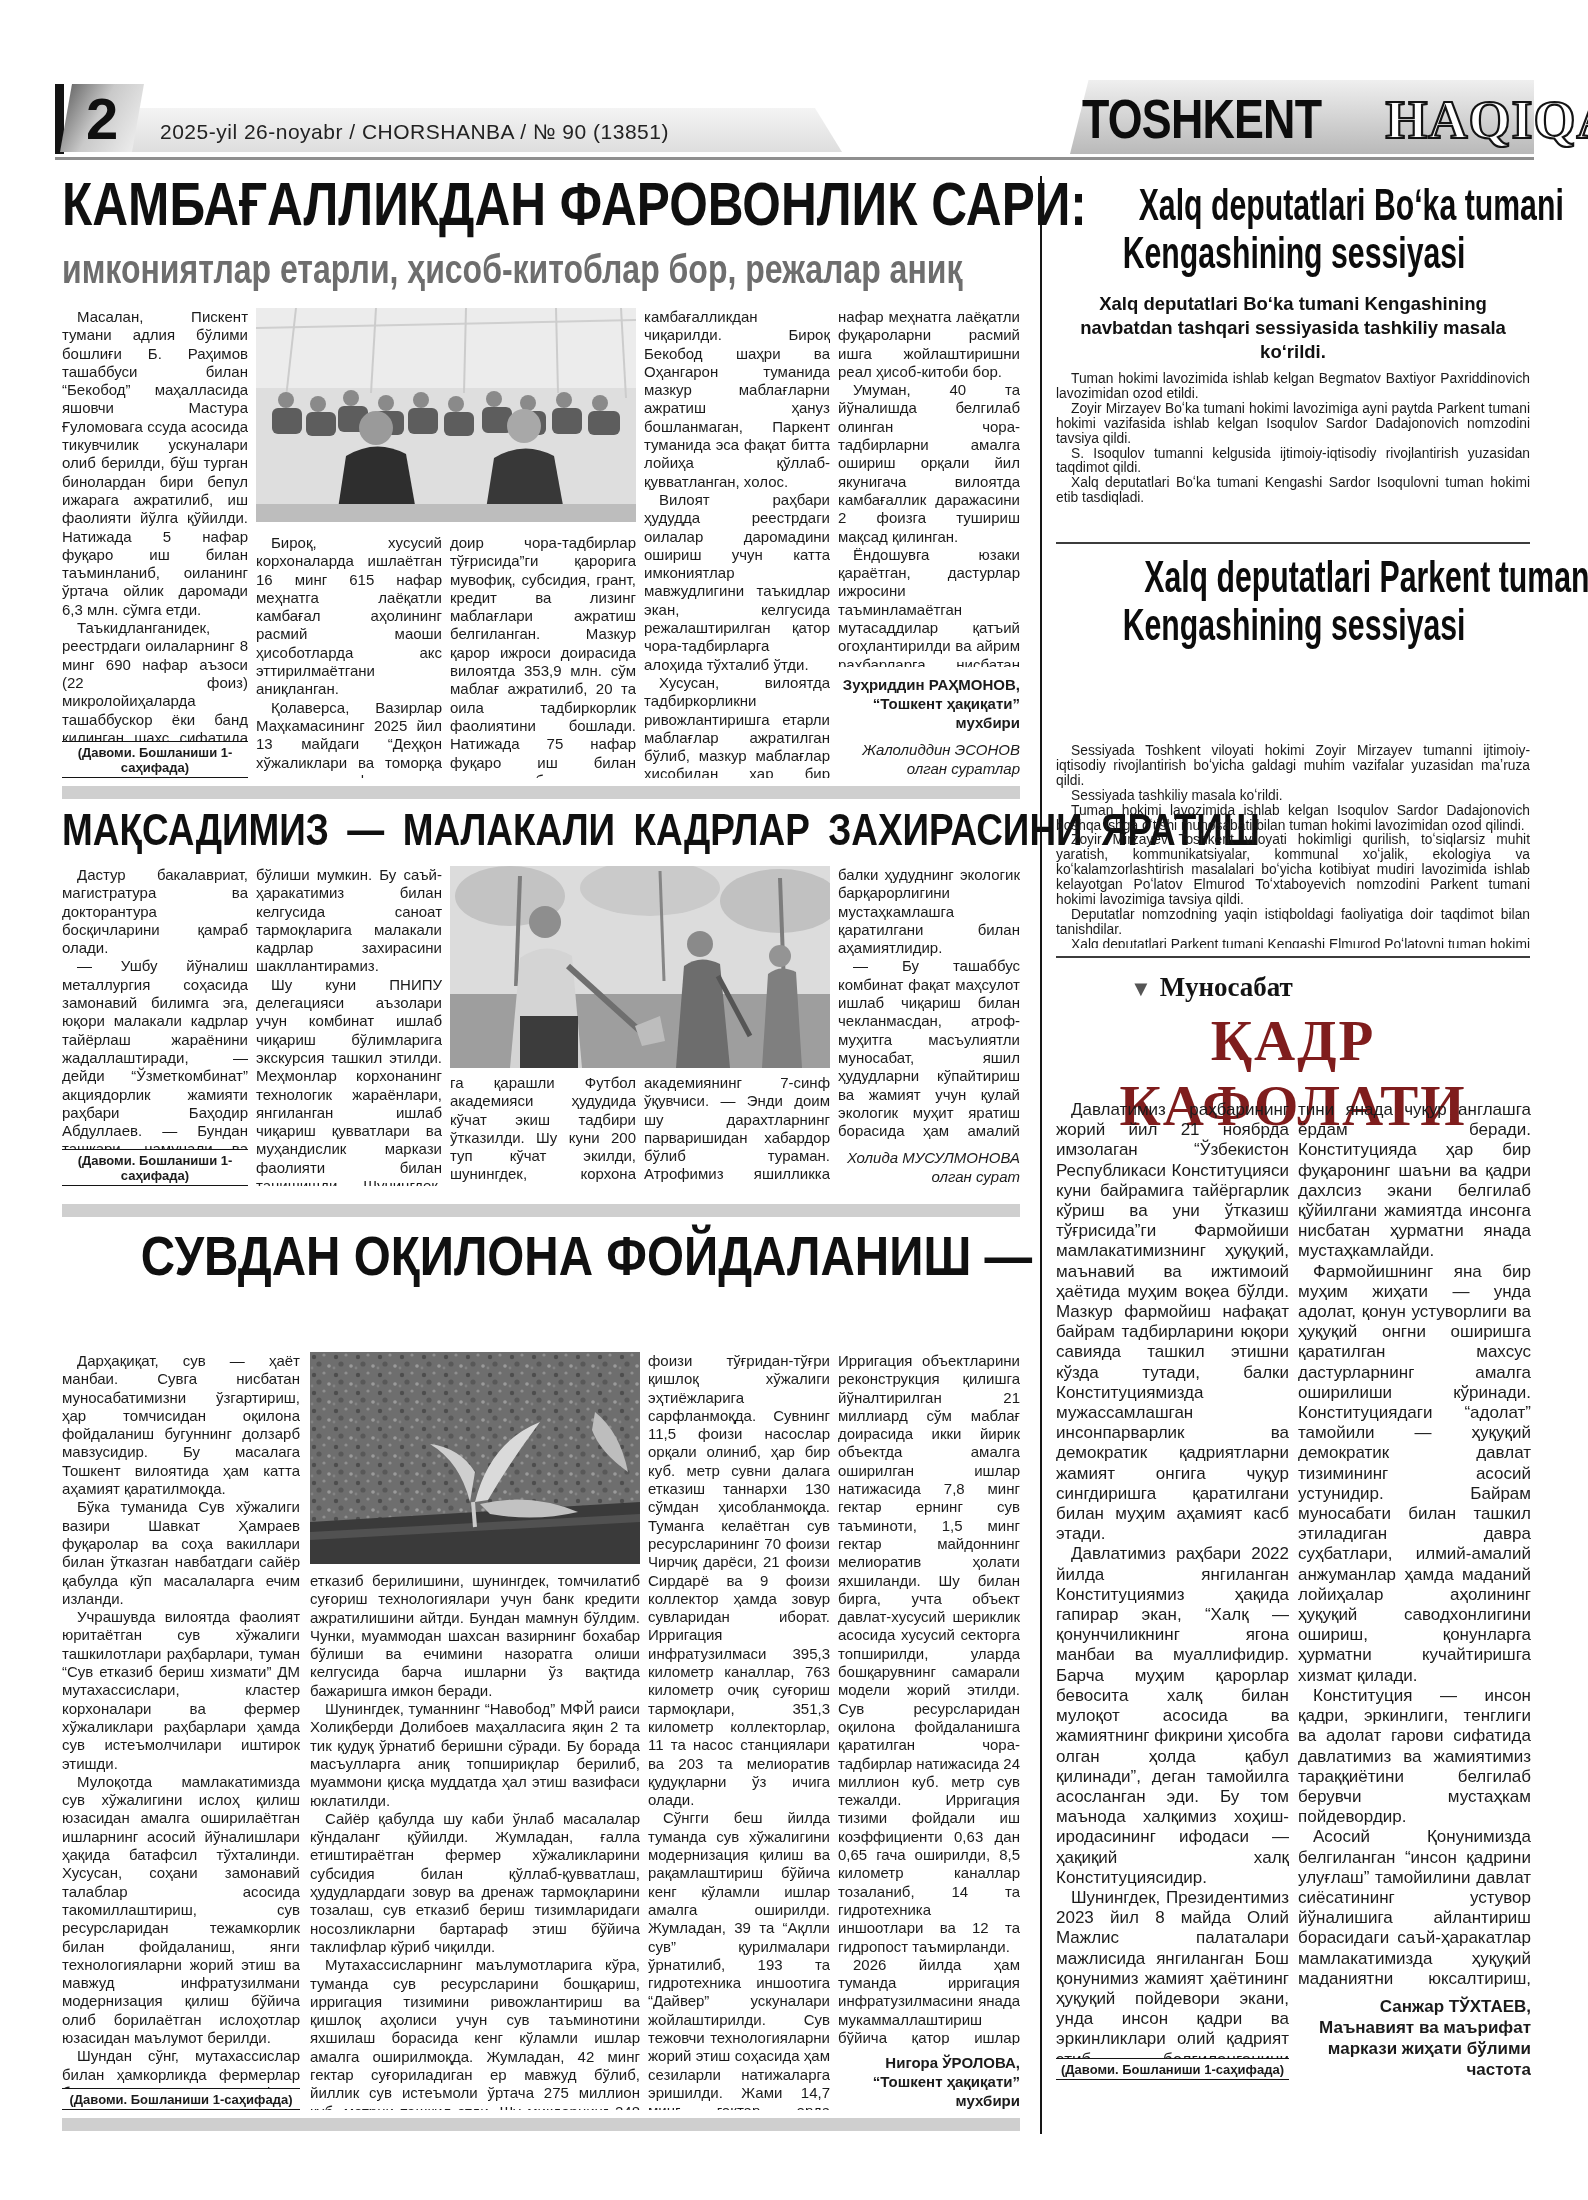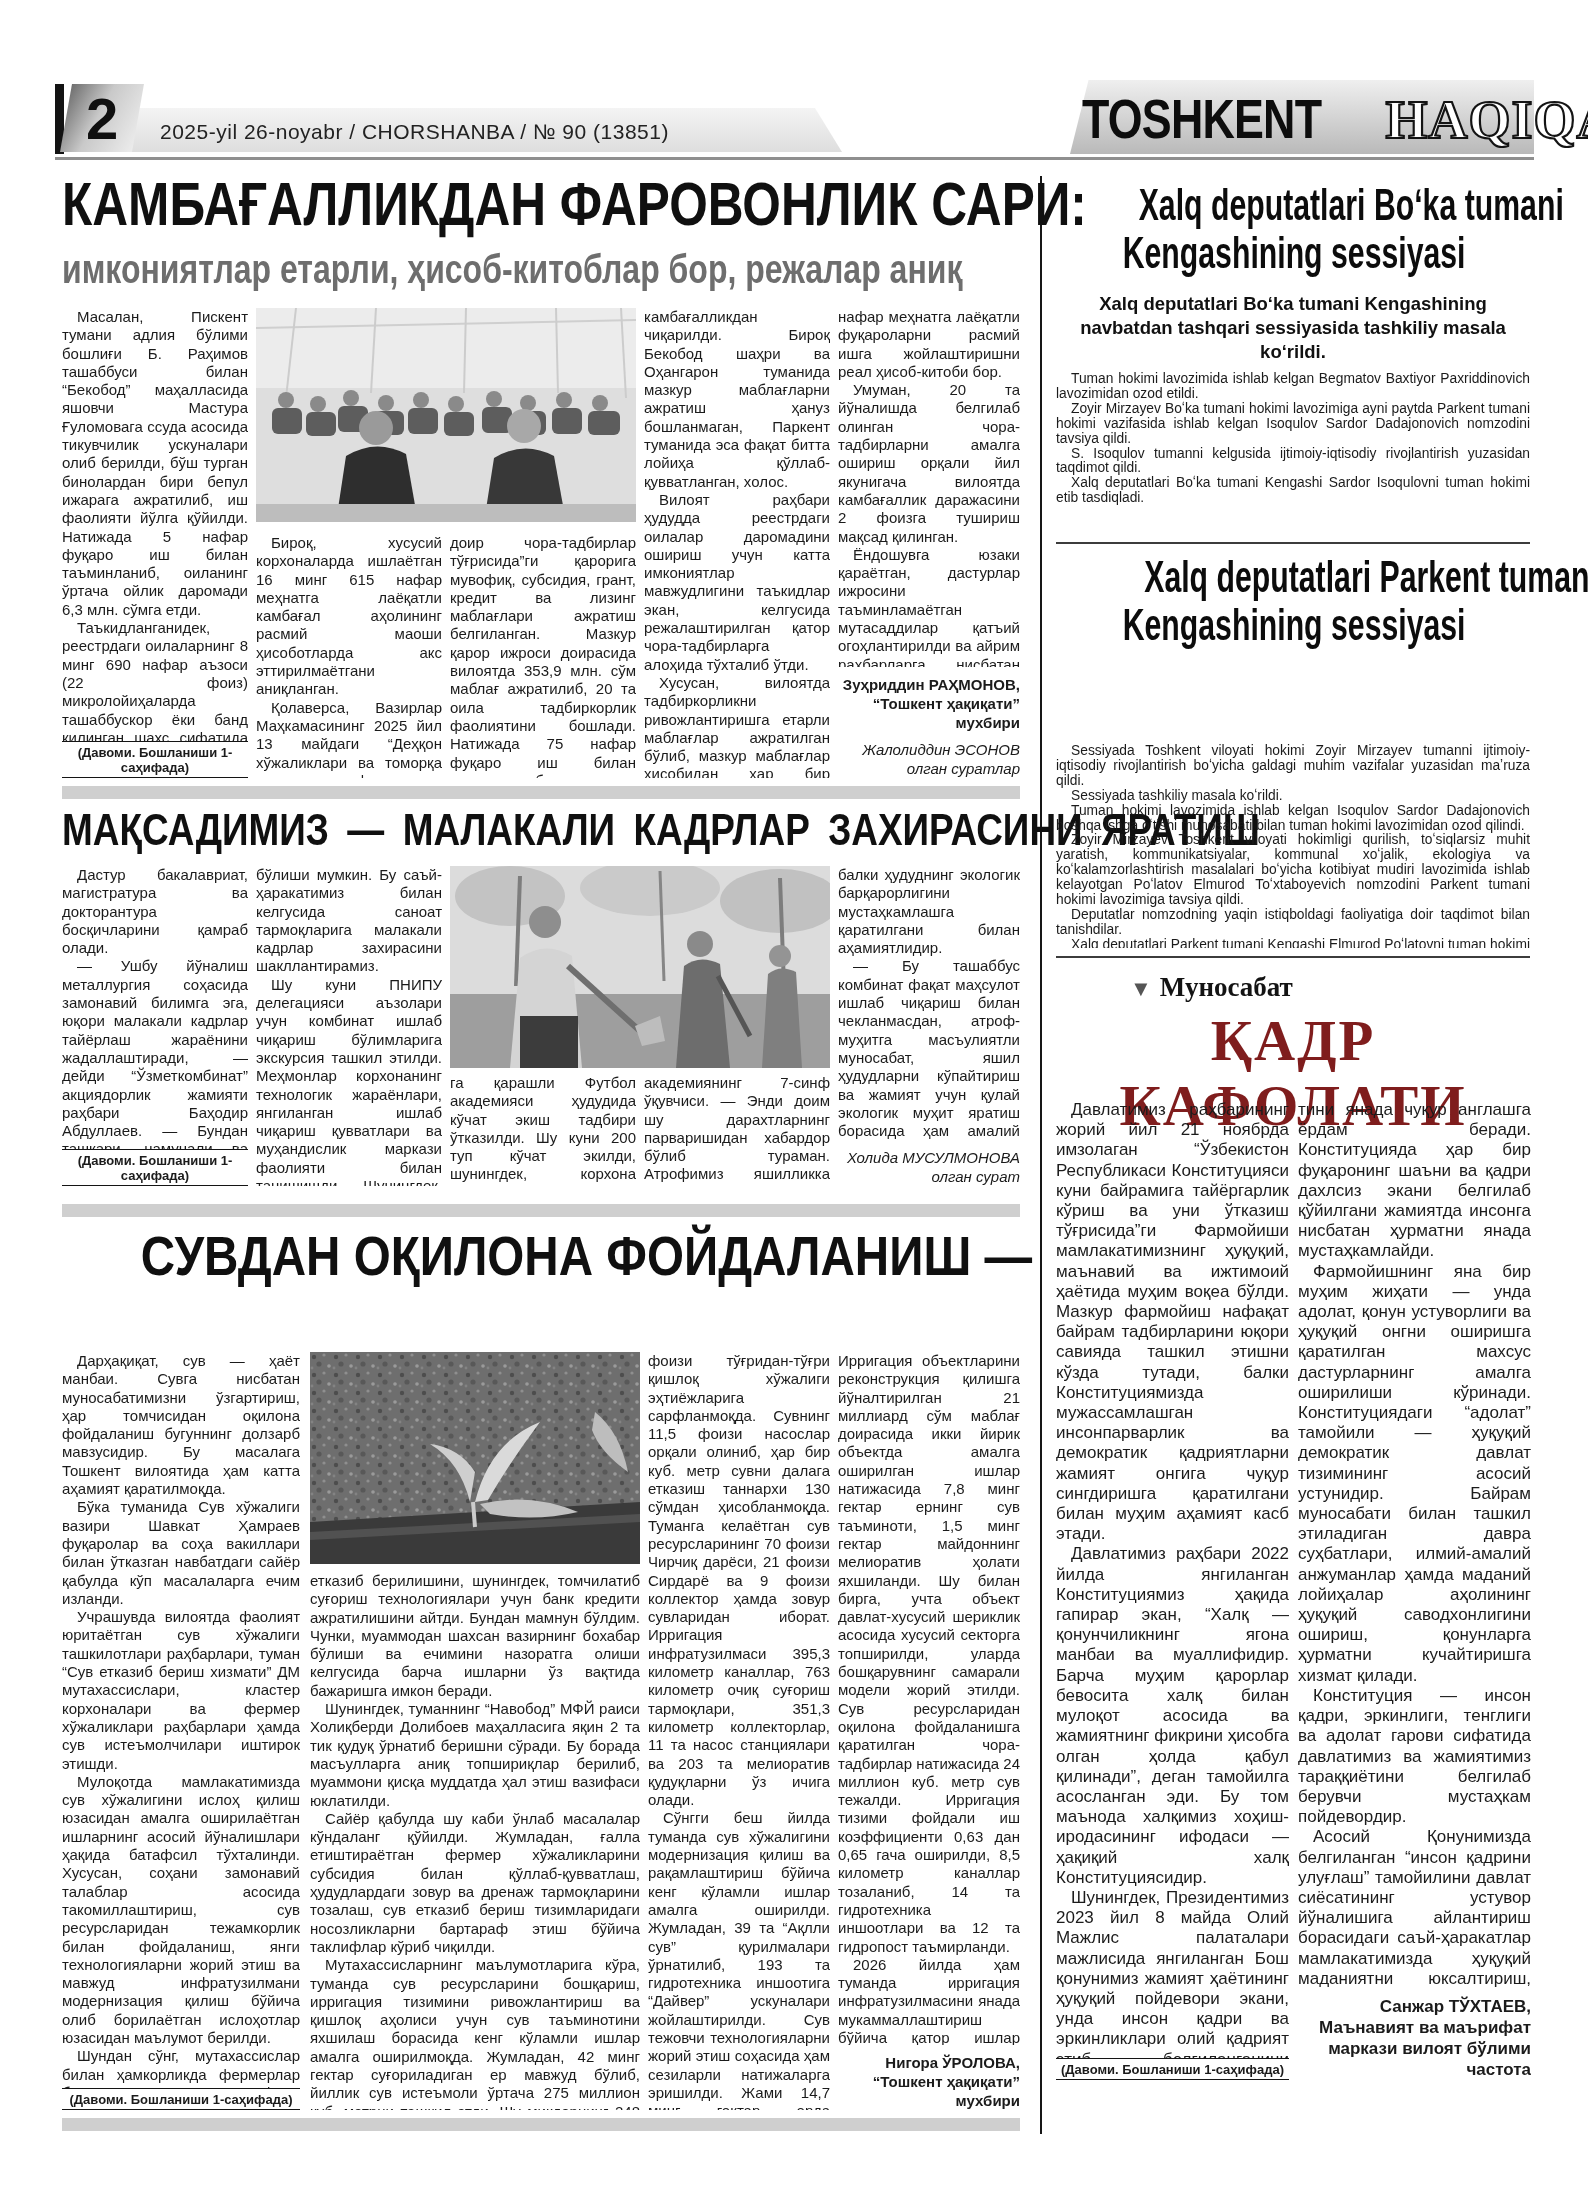--- a/index.html
+++ b/index.html
@@ -137,21 +137,21 @@
     <p class="noind">доир чора-тадбирлар тўғрисида”ги қарорига мувофиқ, субсидия, грант, кредит ва лизинг маблағлари ажратиш белгиланган. Мазкур қарор ижроси доирасида вилоятда 353,9 млн. сўм маблағ ажратилиб, 20 та оила тадбиркорлик фаолиятини бошлади. Натижада 75 нафар фуқаро иш билан таъминланиб,</p>
   </div>
   <div class="abs col b15" style="left:644px;top:308px;width:186px;height:470px;">
     <p class="noind">камбағалликдан чиқарилди. Бироқ Бекобод шаҳри ва Оҳангарон туманида мазкур маблағларни ажратиш ҳануз бошланмаган, Паркент туманида эса фақат битта лойиҳа қўллаб-қувватланган, холос.</p>
     <p>Вилоят раҳбари ҳудудда реестрдаги оилалар даромадини ошириш учун катта имкониятлар мавжудлигини таъкидлар экан, келгусида режалаштирилган қатор чора-тадбирларга алоҳида тўхталиб ўтди.</p>
     <p>Хусусан, вилоятда тадбиркорликни ривожлантиришга етарли маблағлар ажратилган бўлиб, мазкур маблағлар ҳисобидан ҳар бир маҳаллада камида 6 тадан, жами 5 минг 298 та оилани ссудалар билан қўллаб-қувватлаш, банклар томонидан имтиёзли кредитлар ажратиш орқали 4 минг 415 та оилани бизнесга жалб қилиш, вилоятдаги 50 мингта вакант иш ўринларига реестрдаги 4 минг 415</p>
   </div>
   <div class="abs col b15" style="left:838px;top:308px;width:182px;height:470px;">
     <div class="colbody">
       <p class="noind">нафар меҳнатга лаёқатли фуқароларни расмий ишга жойлаштиришни реал ҳисоб-китоби бор.</p>
-      <p>Умуман, 20 та йўналишда белгилаб олинган чора-тадбирларни амалга ошириш орқали йил якунигача вилоятда камбағаллик даражасини 2 фоизга тушириш мақсад қилинган.</p>
+      <p>Умуман, 40 та йўналишда белгилаб олинган чора-тадбирларни амалга ошириш орқали йил якунигача вилоятда камбағаллик даражасини 2 фоизга тушириш мақсад қилинган.</p>
       <p>Ёндошувга юзаки қараётган, дастурлар ижросини таъминламаётган мутасаддилар қатъий огоҳлантирилди ва айрим раҳбарларга нисбатан чора кўриш бўйича таклифлар берилди.</p>
 
     </div>
     <div class="pin" style="padding-top:8px;">
       <div class="byline">Зуҳриддин РАҲМОНОВ,</div>
       <div class="byline">“Тошкент ҳақиқати”</div>
       <div class="byline">мухбири</div>
       <div class="photocredit" style="margin-top:8px;">Жалолиддин ЭСОНОВ</div>
       <div class="photocredit">олган суратлар</div>
     </div>
@@ -328,18 +328,18 @@
   <div class="abs col b17" style="left:1298px;top:1100px;width:233px;height:980px;">
     <div class="colbody">
       <p class="noind">тини янада чуқур англашга ёрдам беради. Конституцияда ҳар бир фуқаронинг шаъни ва қадри дахлсиз экани белгилаб қўйилгани жамиятда инсонга нисбатан ҳурматни янада мустаҳкамлайди.</p>
       <p>Фармойишнинг яна бир муҳим жиҳати — унда адолат, қонун устуворлиги ва ҳуқуқий онгни оширишга қаратилган махсус дастурларнинг амалга оширилиши кўринади. Конституциядаги “адолат” тамойили — ҳуқуқий демократик давлат тизимининг асосий устунидир. Байрам муносабати билан ташкил этиладиган давра суҳбатлари, илмий-амалий анжуманлар ҳамда маданий лойиҳалар аҳолининг ҳуқуқий саводхонлигини ошириш, қонунларга ҳурматни кучайтиришга хизмат қилади.</p>
       <p>Конституция — инсон қадри, эркинлиги, тенглиги ва адолат гарови сифатида давлатимиз ва жамиятимиз тараққиётини белгилаб берувчи мустаҳкам пойдевордир.</p>
       <p>Асосий Қонунимизда белгиланган “инсон қадрини улуғлаш” тамойилини давлат сиёсатининг устувор йўналишига айлантириш борасидаги саъй-ҳаракатлар мамлакатимизда ҳуқуқий маданиятни юксалтириш, демократик ислоҳотларни чуқурлаштириш ва фуқаролар фаровонлигини таъминлашга хизмат қилади.</p>
     </div>
     <div class="pin" style="padding-top:8px;">
       <div class="byline" style="font-size:17px;line-height:21px;">Санжар ТЎХТАЕВ,</div>
       <div class="byline" style="font-size:17px;line-height:21px;">Маънавият ва маърифат</div>
-      <div class="byline" style="font-size:17px;line-height:21px;">маркази вилоят бўлими</div>
+      <div class="byline" style="font-size:17px;line-height:21px;">маркази жиҳати бўлими</div>
       <div class="byline" style="font-size:17px;line-height:21px;">частота</div>
     </div>
   </div>
 
 </div>
 
 </body></html>

